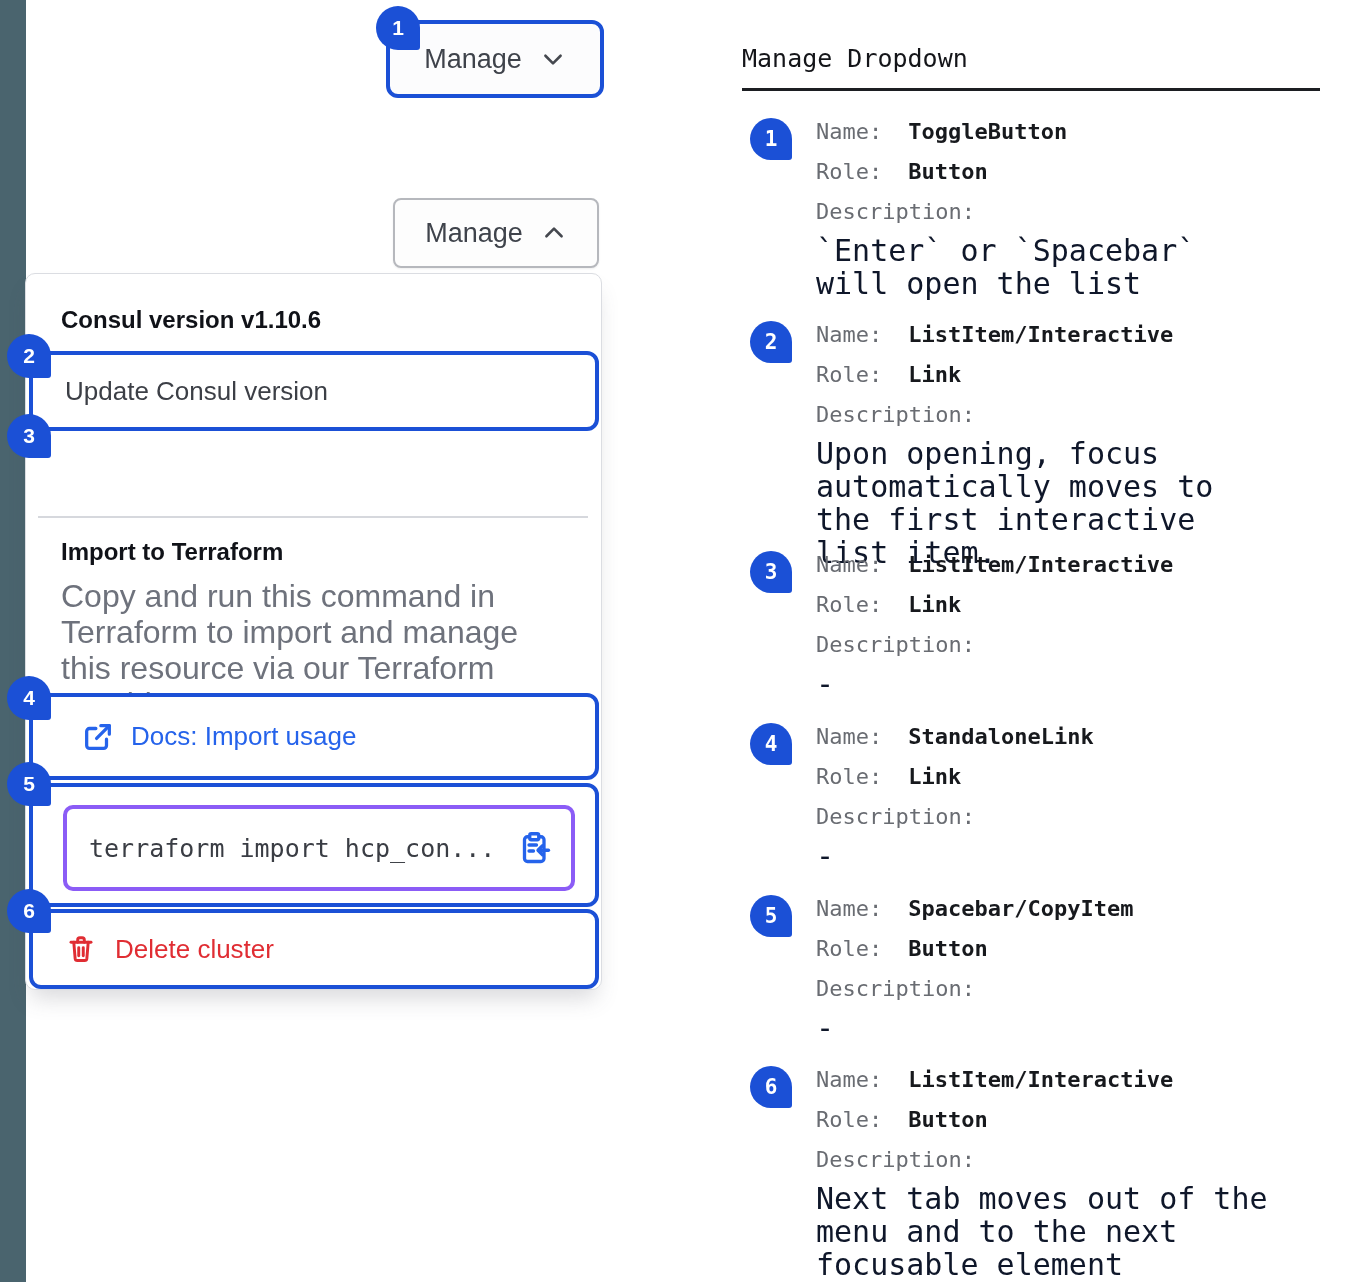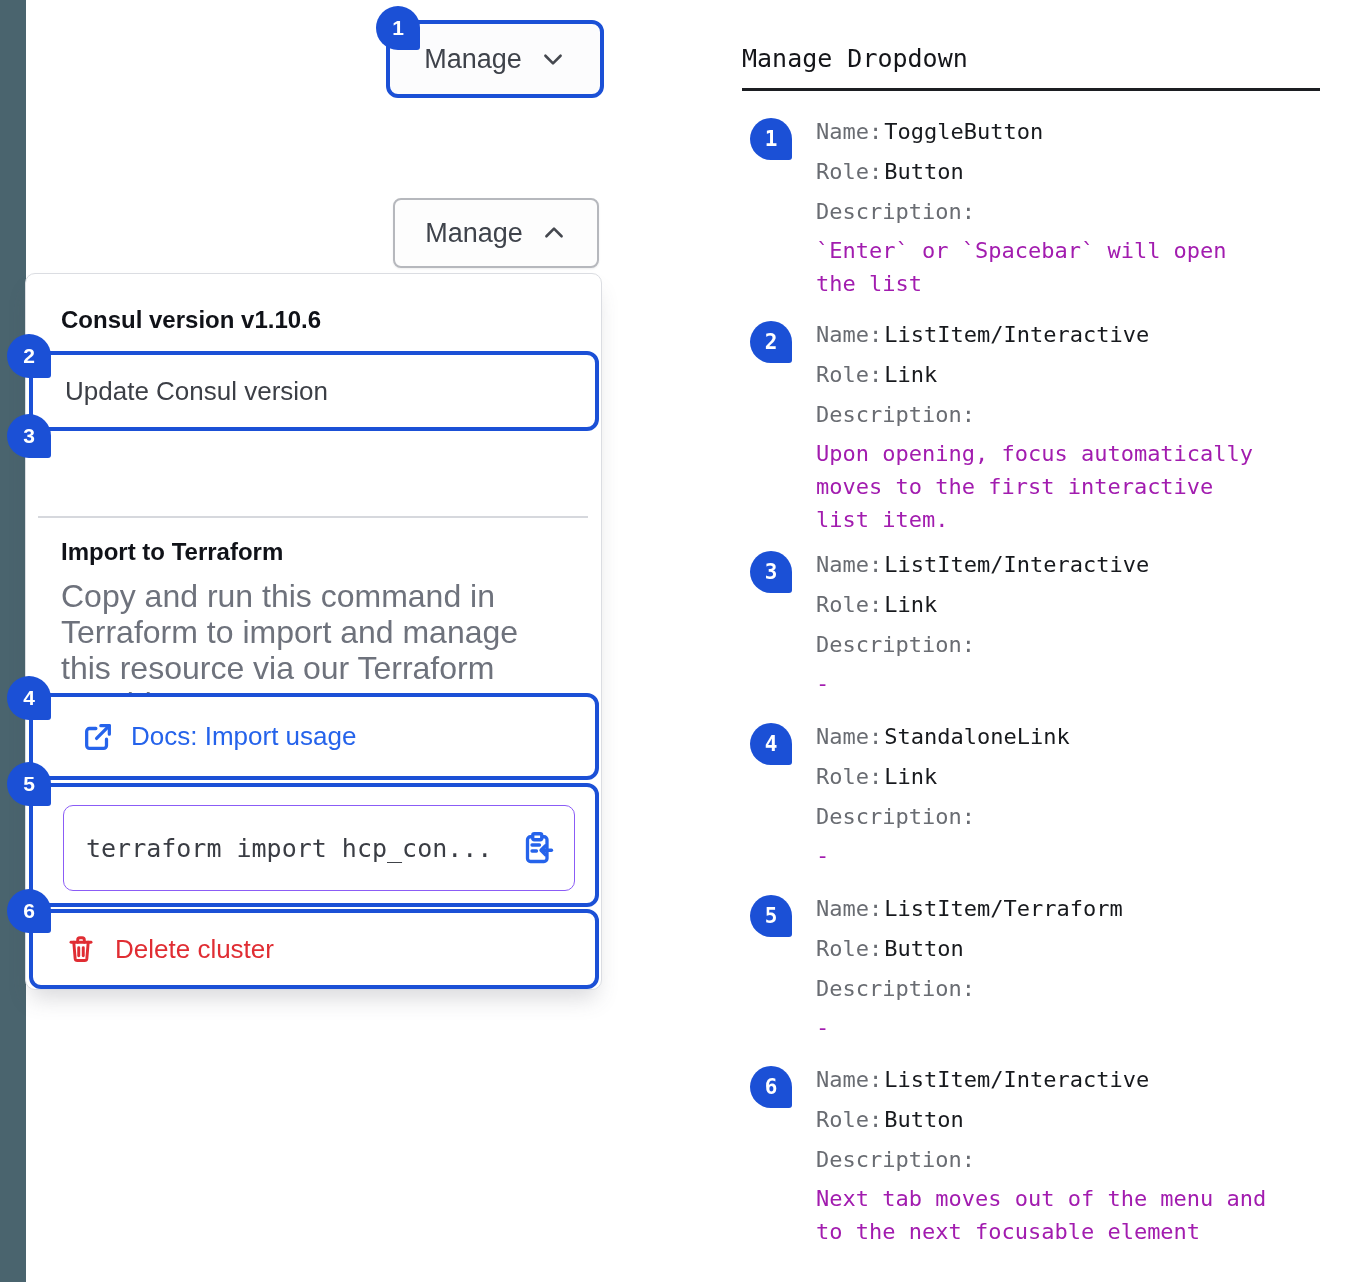--- a/index.html
+++ b/index.html
@@ -67,21 +67,21 @@
     font-size:24px; font-weight:bold; color:#101218;
   }
   .import-desc {
     position:absolute; left:35px; top:304px; width:515px;
     font-size:32px; line-height:36px; color:#6e727c;
   }
   .docs-row { display:flex; align-items:center; gap:16px; padding-left:48px; color:#2563eb; }
   .docs-label { font-size:26px; font-weight:500; color:#2563eb; }
   .codebox {
     position:absolute; left:30px; top:18px; width:512px; height:86px;
-    border:1px solid #8b5cf6; border-radius:10px; background:#ffffff;
+    border:4px solid #8b5cf6; border-radius:10px; background:#ffffff;
     display:flex; align-items:center; justify-content:space-between;
     padding:0 18px 0 22px;
   }
   .code-text {
     font-family:"DejaVu Sans Mono", monospace; font-size:25px; color:#3a3d44; white-space:nowrap;
   }
   .copy-btn { display:inline-flex; color:#2563eb; cursor:pointer; background:none; border:none; }
   .delete-row { display:flex; align-items:center; gap:18px; padding-left:32px;justify-content:flex-end; }
   .delete-label { font-size:26px; font-weight:500; color:#e02d33; }
   .trash { display:inline-flex; color:#e02d33; }
@@ -91,23 +91,23 @@
     position:absolute; left:742px; top:0; width:600px; height:1282px;
     font-family:"DejaVu Sans Mono", monospace;
   }
   .spec-title { position:absolute; left:0; top:44px; font-size:25px; color:#141519; }
   .spec-rule  { position:absolute; left:0; top:88px; width:578px; height:3px; background:#1c1e22; }
   .spec-item  { position:absolute; left:0; display:grid; grid-template-columns:74px 506px; }
   .spec-item .badge { position:relative; left:8px; top:6px; width:42px; height:42px; }
   .spec-lines { grid-column:2; }
   .spec-line { line-height:40px; font-size:22px; white-space:nowrap; }
   .lbl { color:#696c72; }
-  .val { color:#17191d; font-weight:normal; margin-left:2px; }
+  .val { color:#17191d; font-weight:bold; margin-left:26px; }
   .spec-desc {
-    font-size:22px; line-height:33px; color:#a21caf; width:460px; margin-top:2px;
+    font-size:30px; line-height:33px; color:#0f172a; width:460px; margin-top:2px;
   }
   .si-1 { top:112px; }  .si-2 { top:315px; }  .si-3 { top:545px; }
   .si-4 { top:717px; }  .si-5 { top:889px; }  .si-6 { top:1060px; }
 </style>
 </head>
 <body>
 
 <div class="page">
   <div class="side-strip"></div>
 
@@ -245,21 +245,21 @@
         <div class="spec-line"><span class="lbl">Description:</span></div>
         <div class="spec-desc">-</div>
       </div>
     </div>
 
     <div class="spec-item si-5">
       <div>
           <div class="badge">5</div>
         </div>
       <div class="spec-lines">
-        <div class="spec-line"><span class="lbl">Name:</span><span class="val">ListItem/Terraform</span></div>
+        <div class="spec-line"><span class="lbl">Name:</span><span class="val">Spacebar/CopyItem</span></div>
         <div class="spec-line"><span class="lbl">Role:</span><span class="val">Button</span></div>
         <div class="spec-line"><span class="lbl">Description:</span></div>
         <div class="spec-desc">-</div>
       </div>
     </div>
 
     <div class="spec-item si-6">
       <div>
           <div class="badge">6</div>
         </div>

